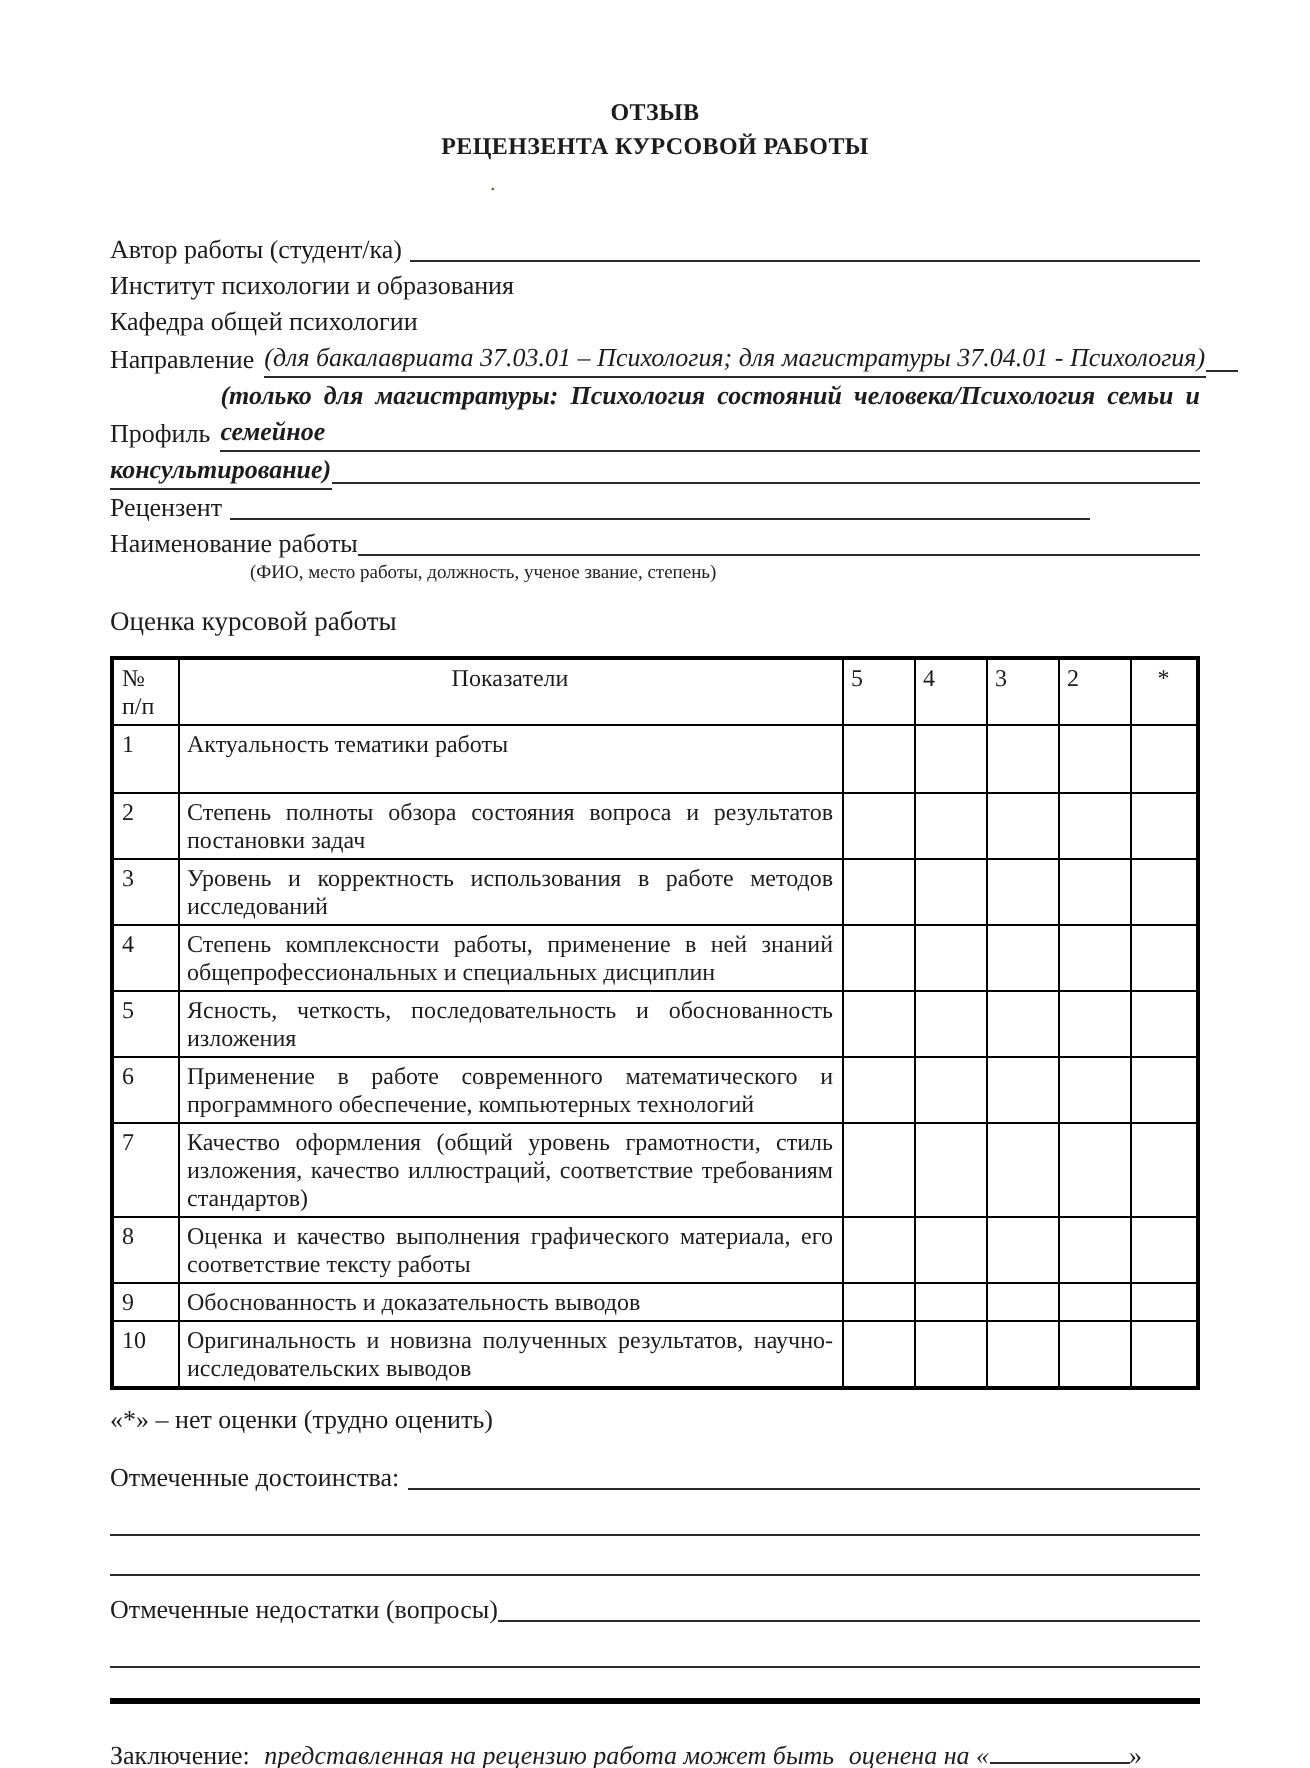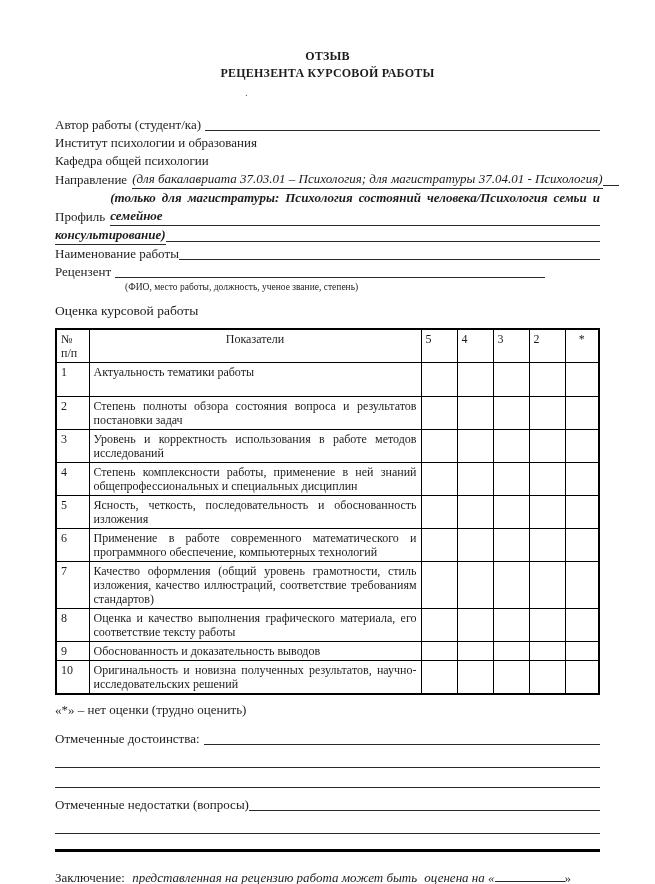--- a/index.html
+++ b/index.html
@@ -95,27 +95,27 @@
     <div class="field-line">
       <span class="lbl">Профиль</span>
       <span class="note noteb jfill">(только для магистратуры: Психология состояний человека/Психология семьи и семейное</span>
     </div>
     <div class="field-line">
       <span class="note noteb nolm">консультирование)</span>
       <span class="fill"></span>
     </div>
 
     <div class="field-line">
+      <span class="lbl">Рецензент</span>
+      <span class="fill gap rmargin"></span>
+    </div>
+
+    <div class="field-line">
       <span class="lbl">Наименование работы</span>
       <span class="fill"></span>
-    </div>
-
-    <div class="field-line">
-      <span class="lbl">Рецензент</span>
-      <span class="fill gap rmargin"></span>
     </div>
     <div class="hint">(ФИО, место работы, должность, ученое звание, степень)</div>
 
   </div>
 
   <div class="section-title">Оценка курсовой работы</div>
 
   <table class="eval">
     <colgroup>
       <col class="w-num">
@@ -215,21 +215,21 @@
       <td class="c-num">9</td>
       <td class="c-text">Обоснованность и доказательность выводов</td>
       <td></td>
           <td></td>
           <td></td>
           <td></td>
           <td></td>
     </tr>
     <tr>
       <td class="c-num">10</td>
-      <td class="c-text">Оригинальность и новизна полученных результатов, научно-исследовательских решений</td>
+      <td class="c-text">Оригинальность и новизна полученных результатов, научно-исследовательских выводов</td>
       <td></td>
           <td></td>
           <td></td>
           <td></td>
           <td></td>
     </tr>
   </tbody>
     </table>
 
   <div class="star-note">«*» – нет оценки (трудно оценить)</div>

